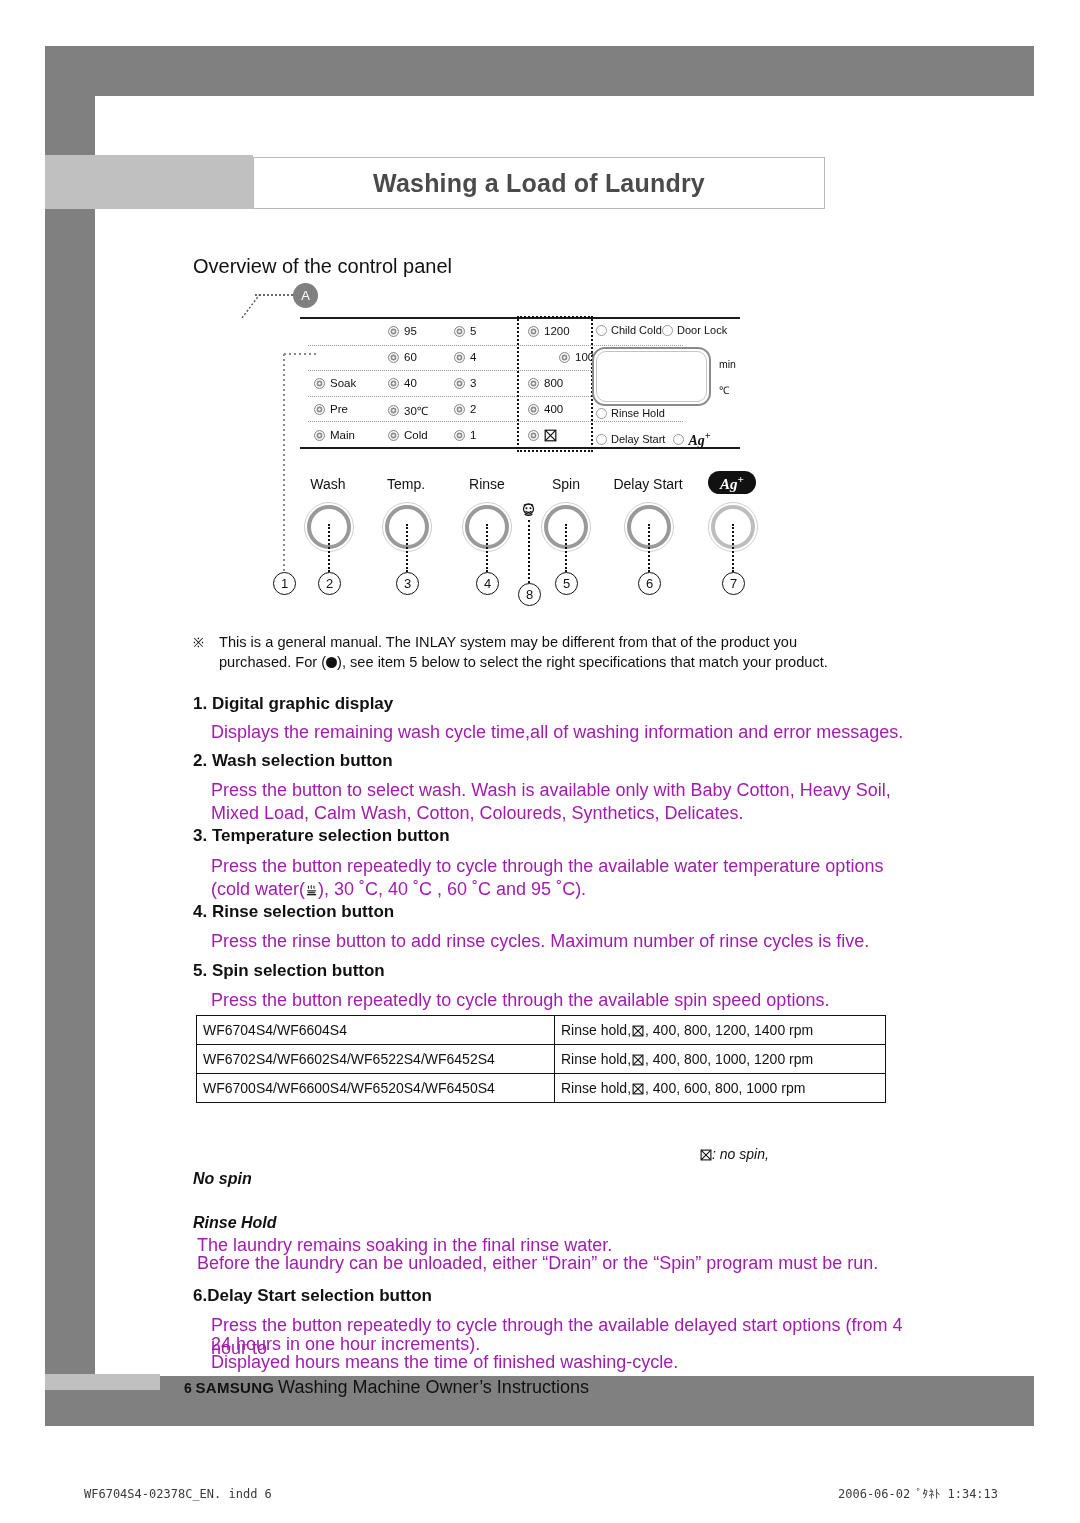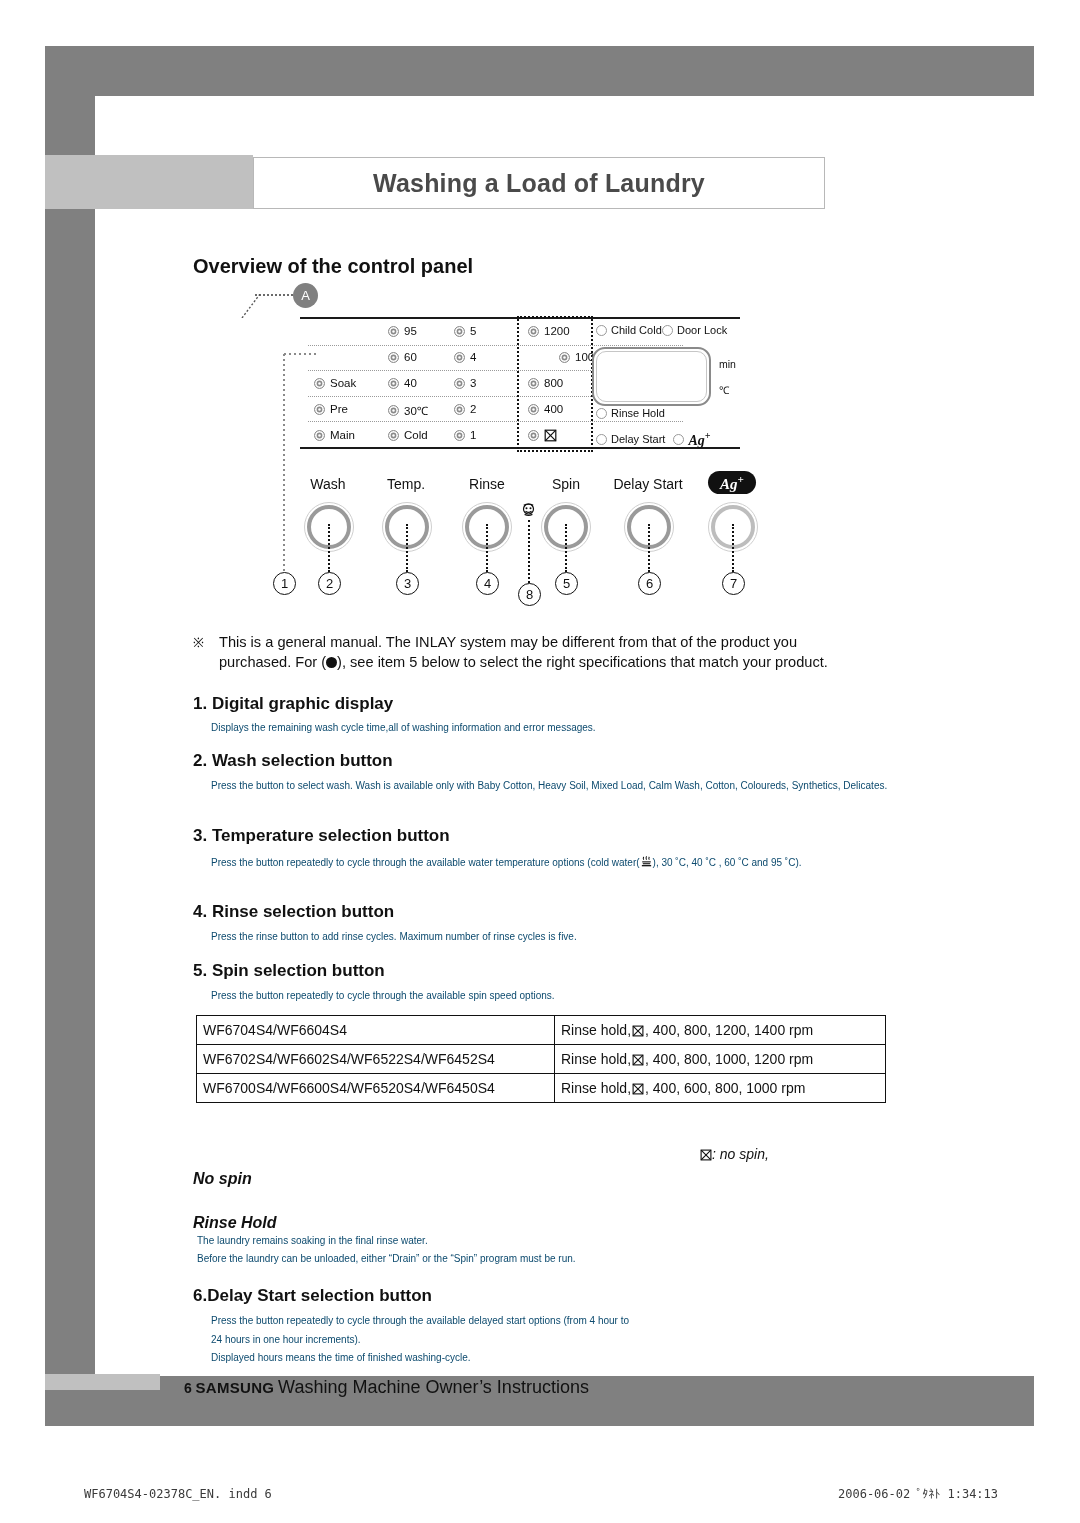--- a/index.html
+++ b/index.html
@@ -20,21 +20,21 @@
   .title-box{
     position:absolute;left:253px;top:157px;width:570px;height:50px;
     border:1px solid #b8b8b8;background:#ffffff;
     display:flex;align-items:center;justify-content:center;
   }
   .title-box span{
     font-size:25px;font-weight:bold;color:#4a4a4a;letter-spacing:.2px;
   }
 
   
-  .sec-heading{position:absolute;left:193px;top:255px;font-size:20px;font-weight:bold;color:#111;}
+  .sec-heading{position:absolute;left:193px;top:255px;font-size:20px;font-weight:normal;color:#111;}
 
   .cal-a{
     position:absolute;left:293px;top:283px;width:25px;height:25px;border-radius:50%;
     background:#808080;color:#fff;font-size:13px;display:flex;align-items:center;justify-content:center;
   }
   .dots-a{
     position:absolute;left:255px;top:294px;width:38px;height:2px;
     border-top:2px dotted #6a6a6a;
   }
   .diag-a{
@@ -110,21 +110,21 @@
     position:absolute;font-size:14px;line-height:1;
   }
 
   
   .note{position:absolute;left:193px;top:633px;width:730px;font-size:14.6px;line-height:1.35;color:#111;}
   .note .mk{position:absolute;left:0;top:1px;font-size:13px;}
   .note .tx{display:block;margin-left:26px;}
   .bullet-dot{display:inline-block;width:11px;height:11px;border-radius:50%;background:#111;vertical-align:-1px;}
 
   h3.item{position:absolute;left:193px;font-size:17px;font-weight:bold;color:#111;margin:0;}
-  p.body{position:absolute;left:211px;font-size:10px;line-height:1.3;color:#0c4a6e;margin:0;}
+  p.body{position:absolute;left:211px;font-size:18px;line-height:1.3;color:#a21caf;margin:0;}
 
   
   #spec{position:absolute;left:196px;top:1015px;width:690px;}
   #spec table{border-collapse:collapse;width:690px;}
   #spec td{border:1.5px solid #111;padding:0;height:28px;vertical-align:middle;}
   #spec td.m{width:345px;font-size:14px;padding:0 6px;}
   #spec td.r{font-size:14px;padding:0 6px;}
 
   .nospin-note{position:absolute;left:700px;top:1146px;font-size:14px;font-style:italic;}
 

